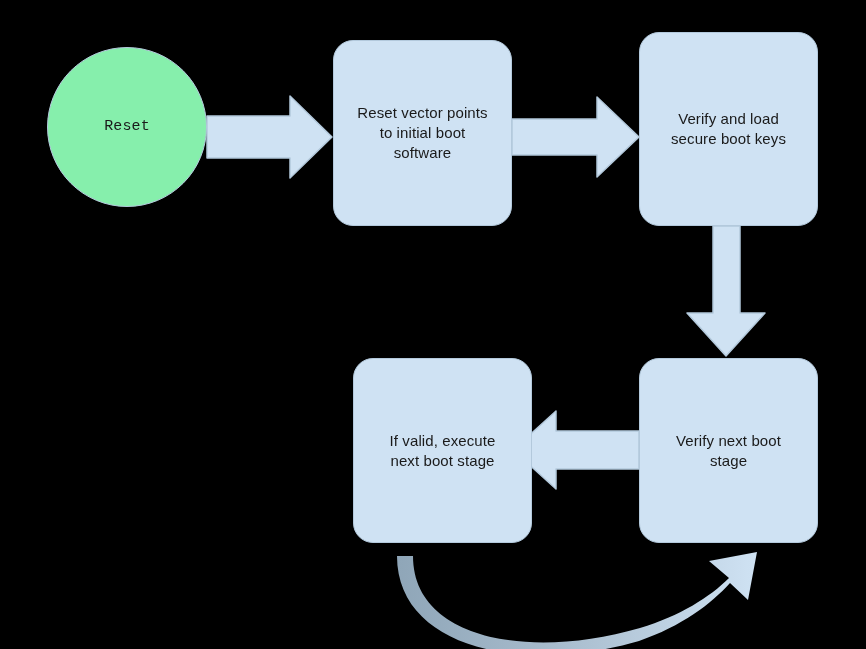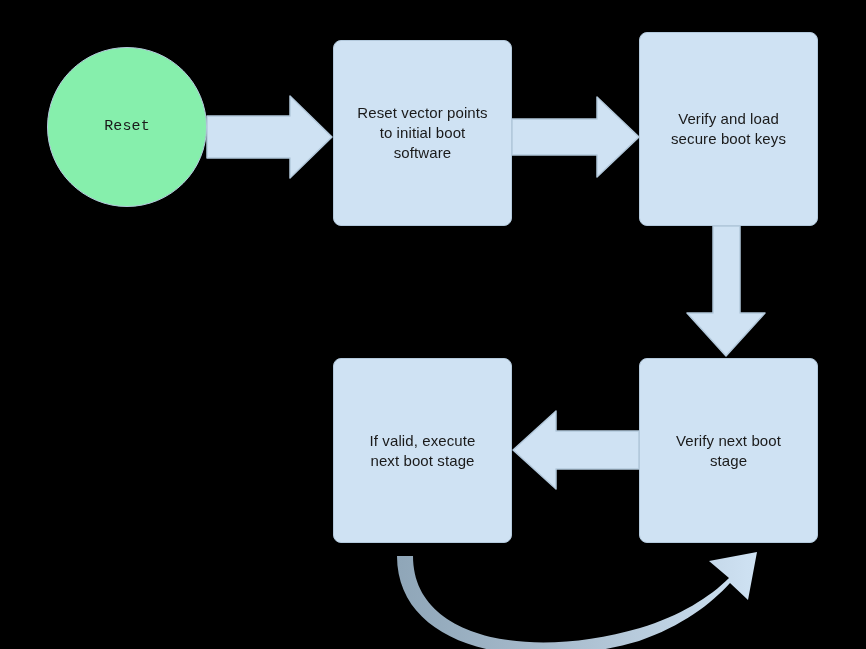--- a/index.html
+++ b/index.html
@@ -28,21 +28,21 @@
     letter-spacing: 0.1px;
   }
   .node .label {
     white-space: pre-line;
     padding: 0 14px;
   }
   .node-circle {
     border-radius: 50%;
   }
   .node-rect {
-    border-radius: 8px;
+    border-radius: 20px;
   }
   .edge-svg {
     position: absolute;
     left: 0;
     top: 0;
     width: 866px;
     height: 649px;
     overflow: visible;
     pointer-events: none;
   }
@@ -91,18 +91,18 @@
   <div class="node node-rect" style="left:639px; top:358px; width:179px; height:185px; background:#cfe2f3; border:1px solid #b3c9dc;">
     <span class="label">Verify next boot
 stage</span>
   </div>
 
   <div class="node node-rect" style="left:639px; top:32px; width:179px; height:194px; background:#cfe2f3; border:1px solid #b3c9dc;">
     <span class="label">Verify and load
 secure boot keys</span>
   </div>
 
-  <div class="node node-rect" style="left:333px; top:358px; width:179px; height:185px; background:#cfe2f3; border:1px solid #b3c9dc;">
+  <div class="node node-rect" style="left:353px; top:358px; width:179px; height:185px; background:#cfe2f3; border:1px solid #b3c9dc;">
     <span class="label">If valid, execute
 next boot stage</span>
   </div>
 
 </div>
 
 </body></html>

